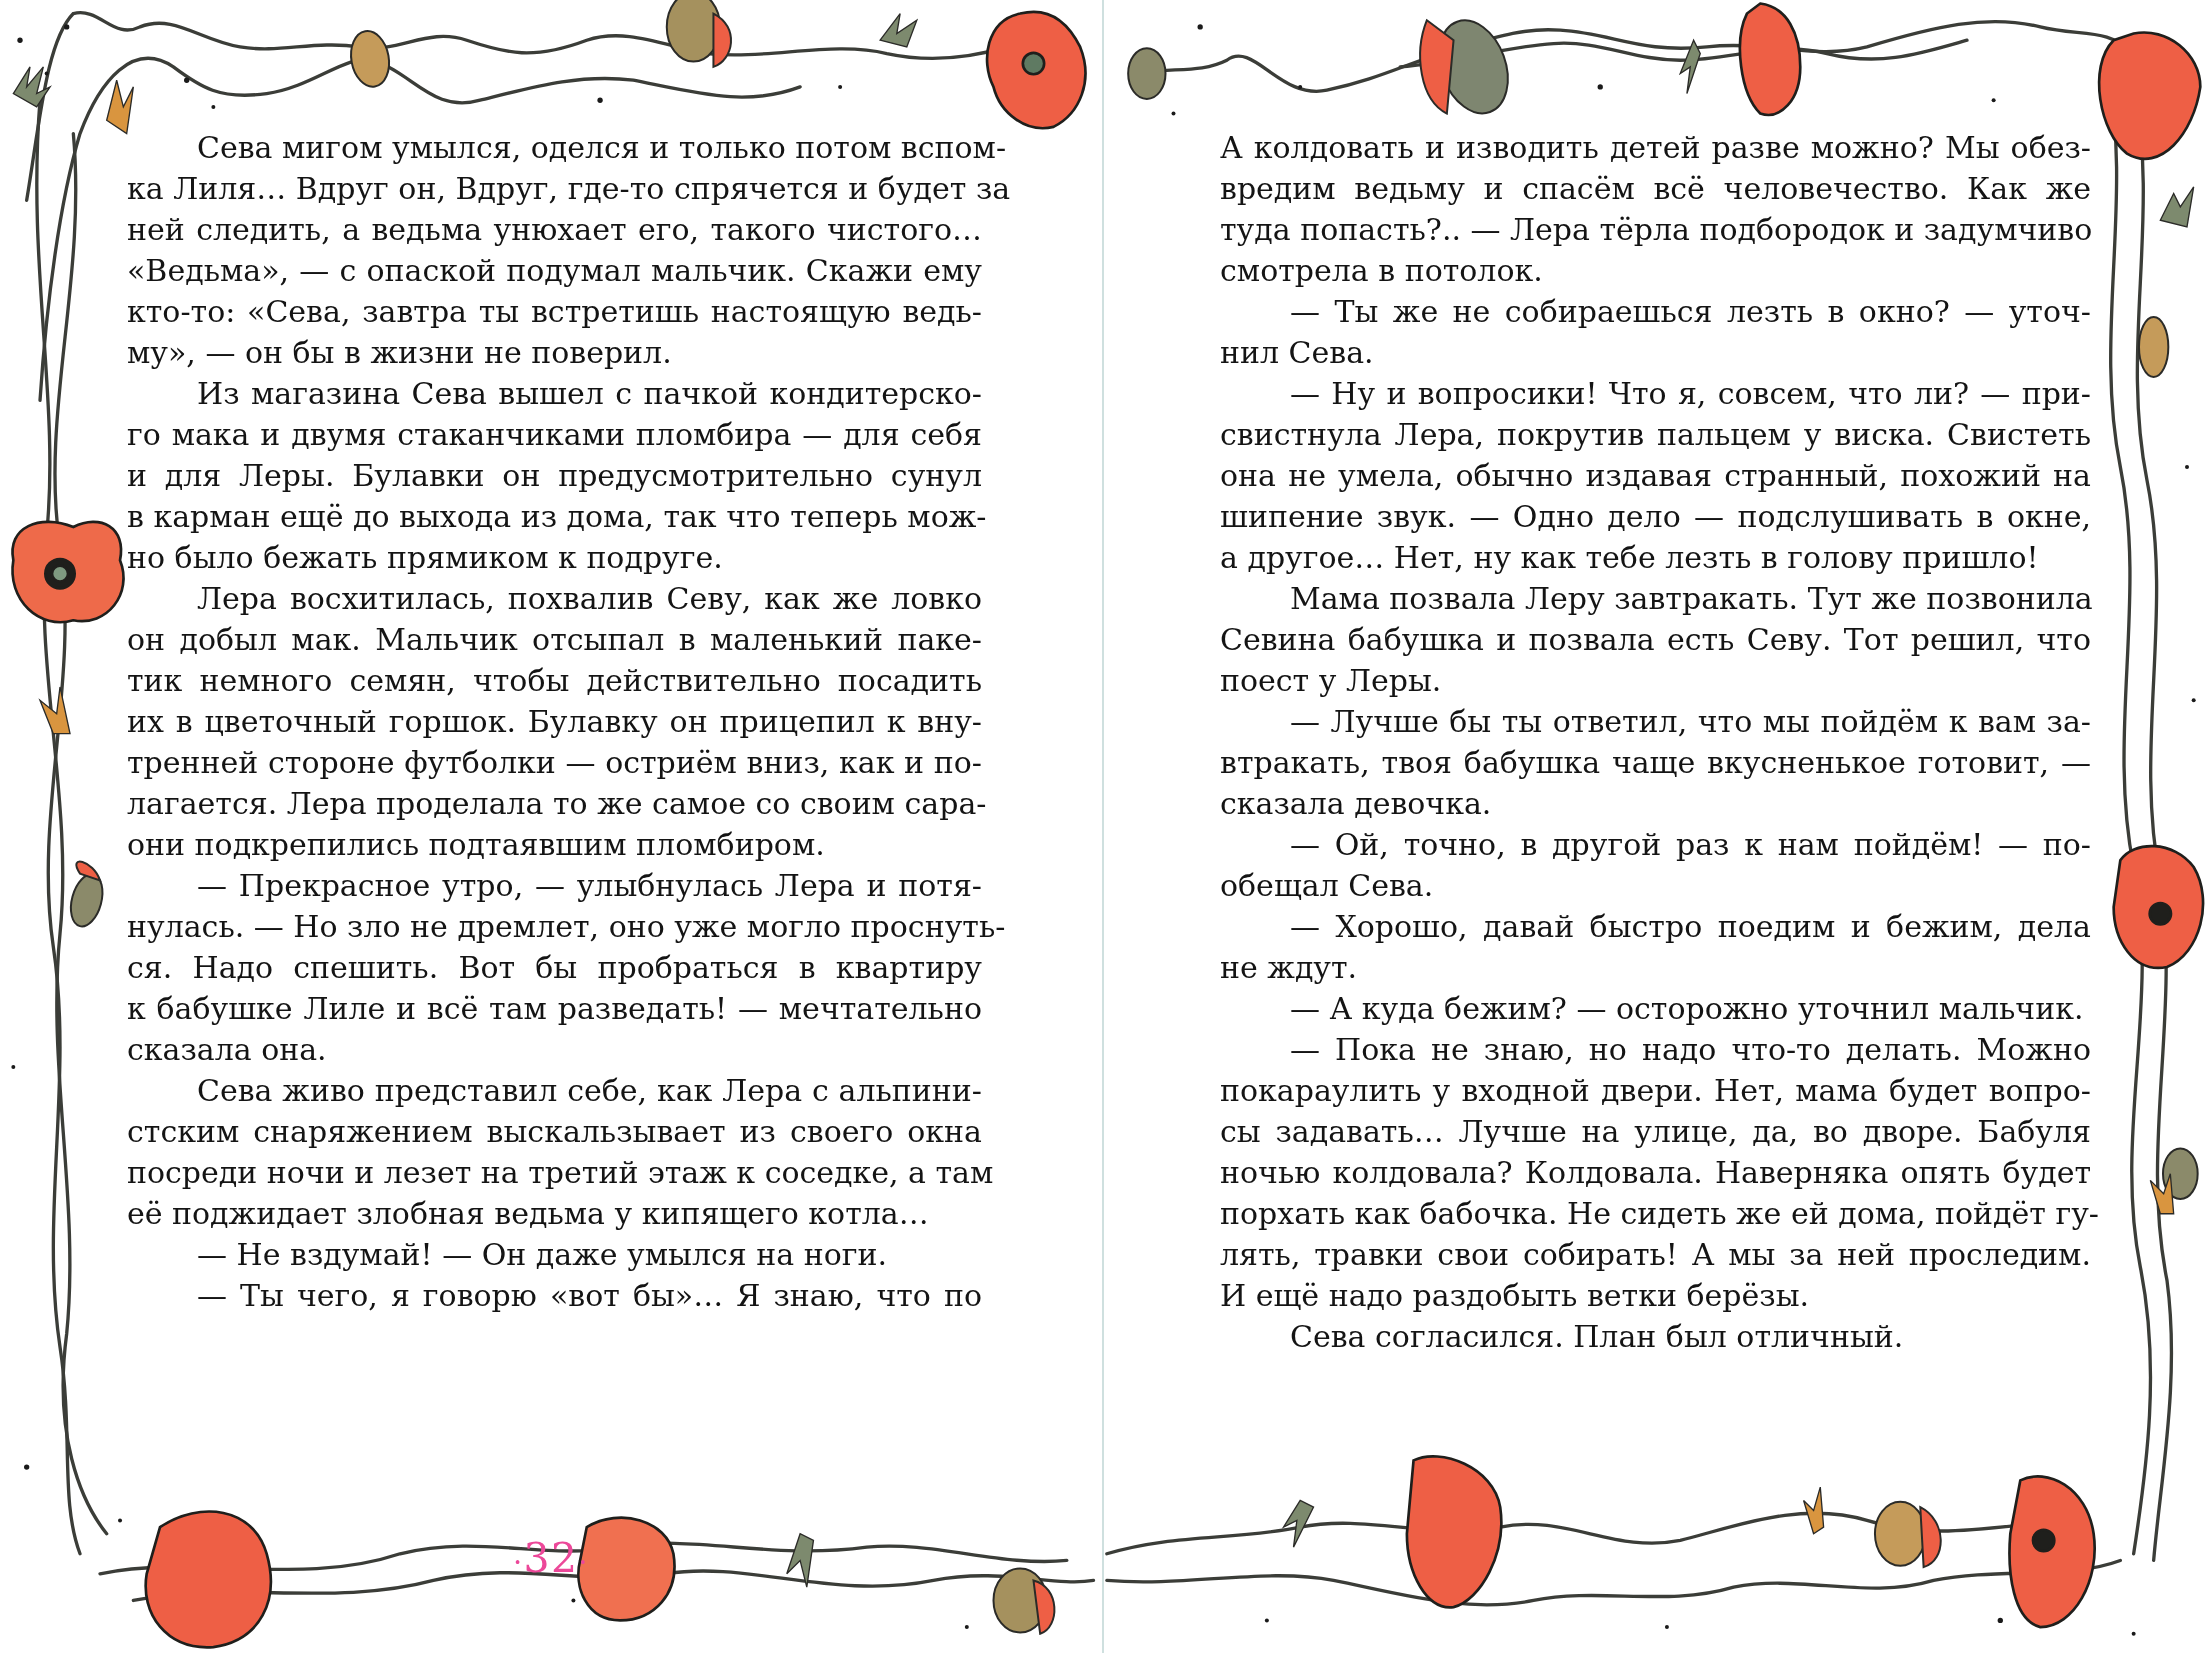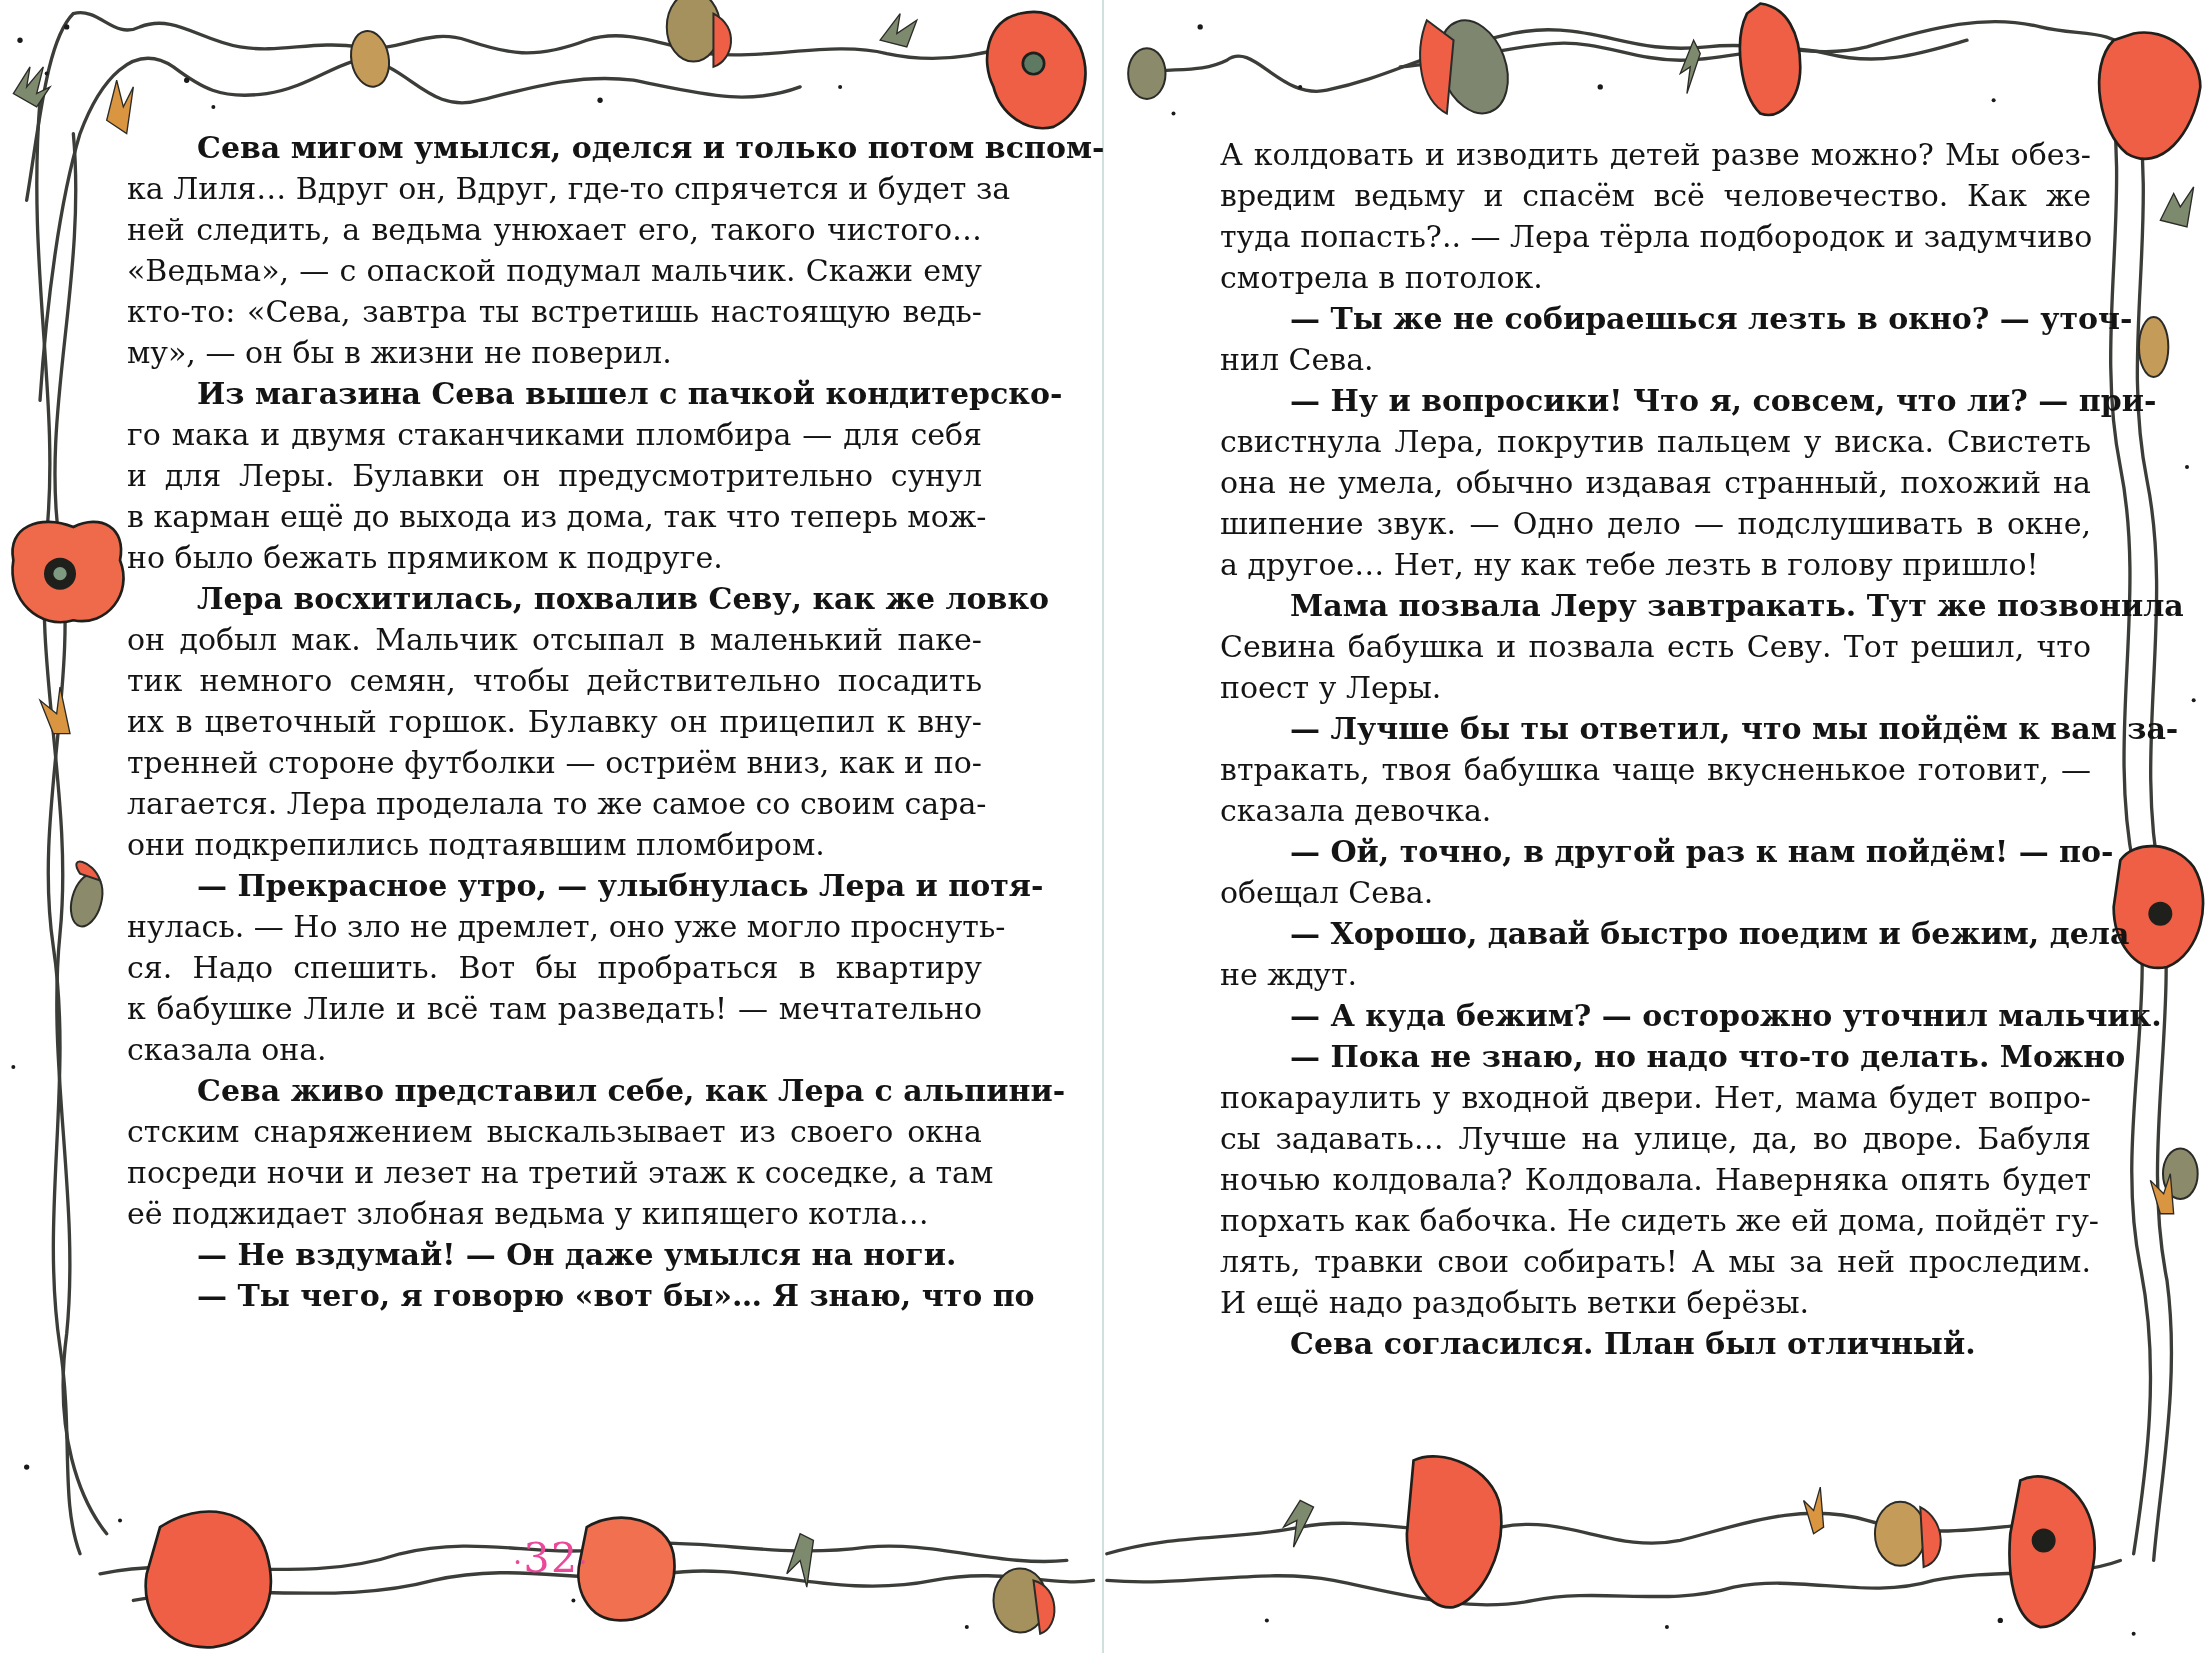--- a/index.html
+++ b/index.html
@@ -3,23 +3,23 @@
 <meta charset="utf-8">
 <style>
   html, body { margin: 0; padding: 0; background: #ffffff; }
   body { width: 2205px; height: 1654px; position: relative; overflow: hidden; font-family: "DejaVu Serif", "Liberation Serif", serif; color: #141414; }
   .spread { position: absolute; inset: 0; }
   .gutter { position: absolute; left: 1102px; top: 0; width: 2px; height: 1654px; background: #cfe0df; }
   .deco { position: absolute; left: 0; top: 0; width: 2205px; height: 1654px; pointer-events: none; }
   .page-text { position: absolute; font-size: 30px; line-height: 41px; text-align: justify; text-align-last: justify; }
   .page-text .line { display: block; height: 41px; white-space: nowrap; overflow: visible; text-align: justify; text-align-last: justify; }
   .page-text .line.last { text-align-last: left; }
-  .page-text .line.indent { padding-left: 70px; font-weight: bold; }
+  .page-text .line.indent { padding-left: 70px; }
   #left-text { left: 127px; top: 127px; width: 855px; }
-  #right-text { left: 1220px; top: 134px; width: 871px; }
+  #right-text { left: 1220px; top: 127px; width: 871px; }
   .page-number { position: absolute; left: 513px; top: 1534px; font-family: "DejaVu Serif", serif; font-size: 41px; color: #ec4899; letter-spacing: 1.3px; }
   .page-number .dot { font-size: 29px; vertical-align: middle; }
 </style>
 </head>
 <body>
 
 <div class="spread">
 
   <svg class="deco" viewBox="0 0 3307 2480" xmlns="http://www.w3.org/2000/svg">
     <g fill="none" stroke="#3b3d38" stroke-width="5" stroke-linecap="round">

